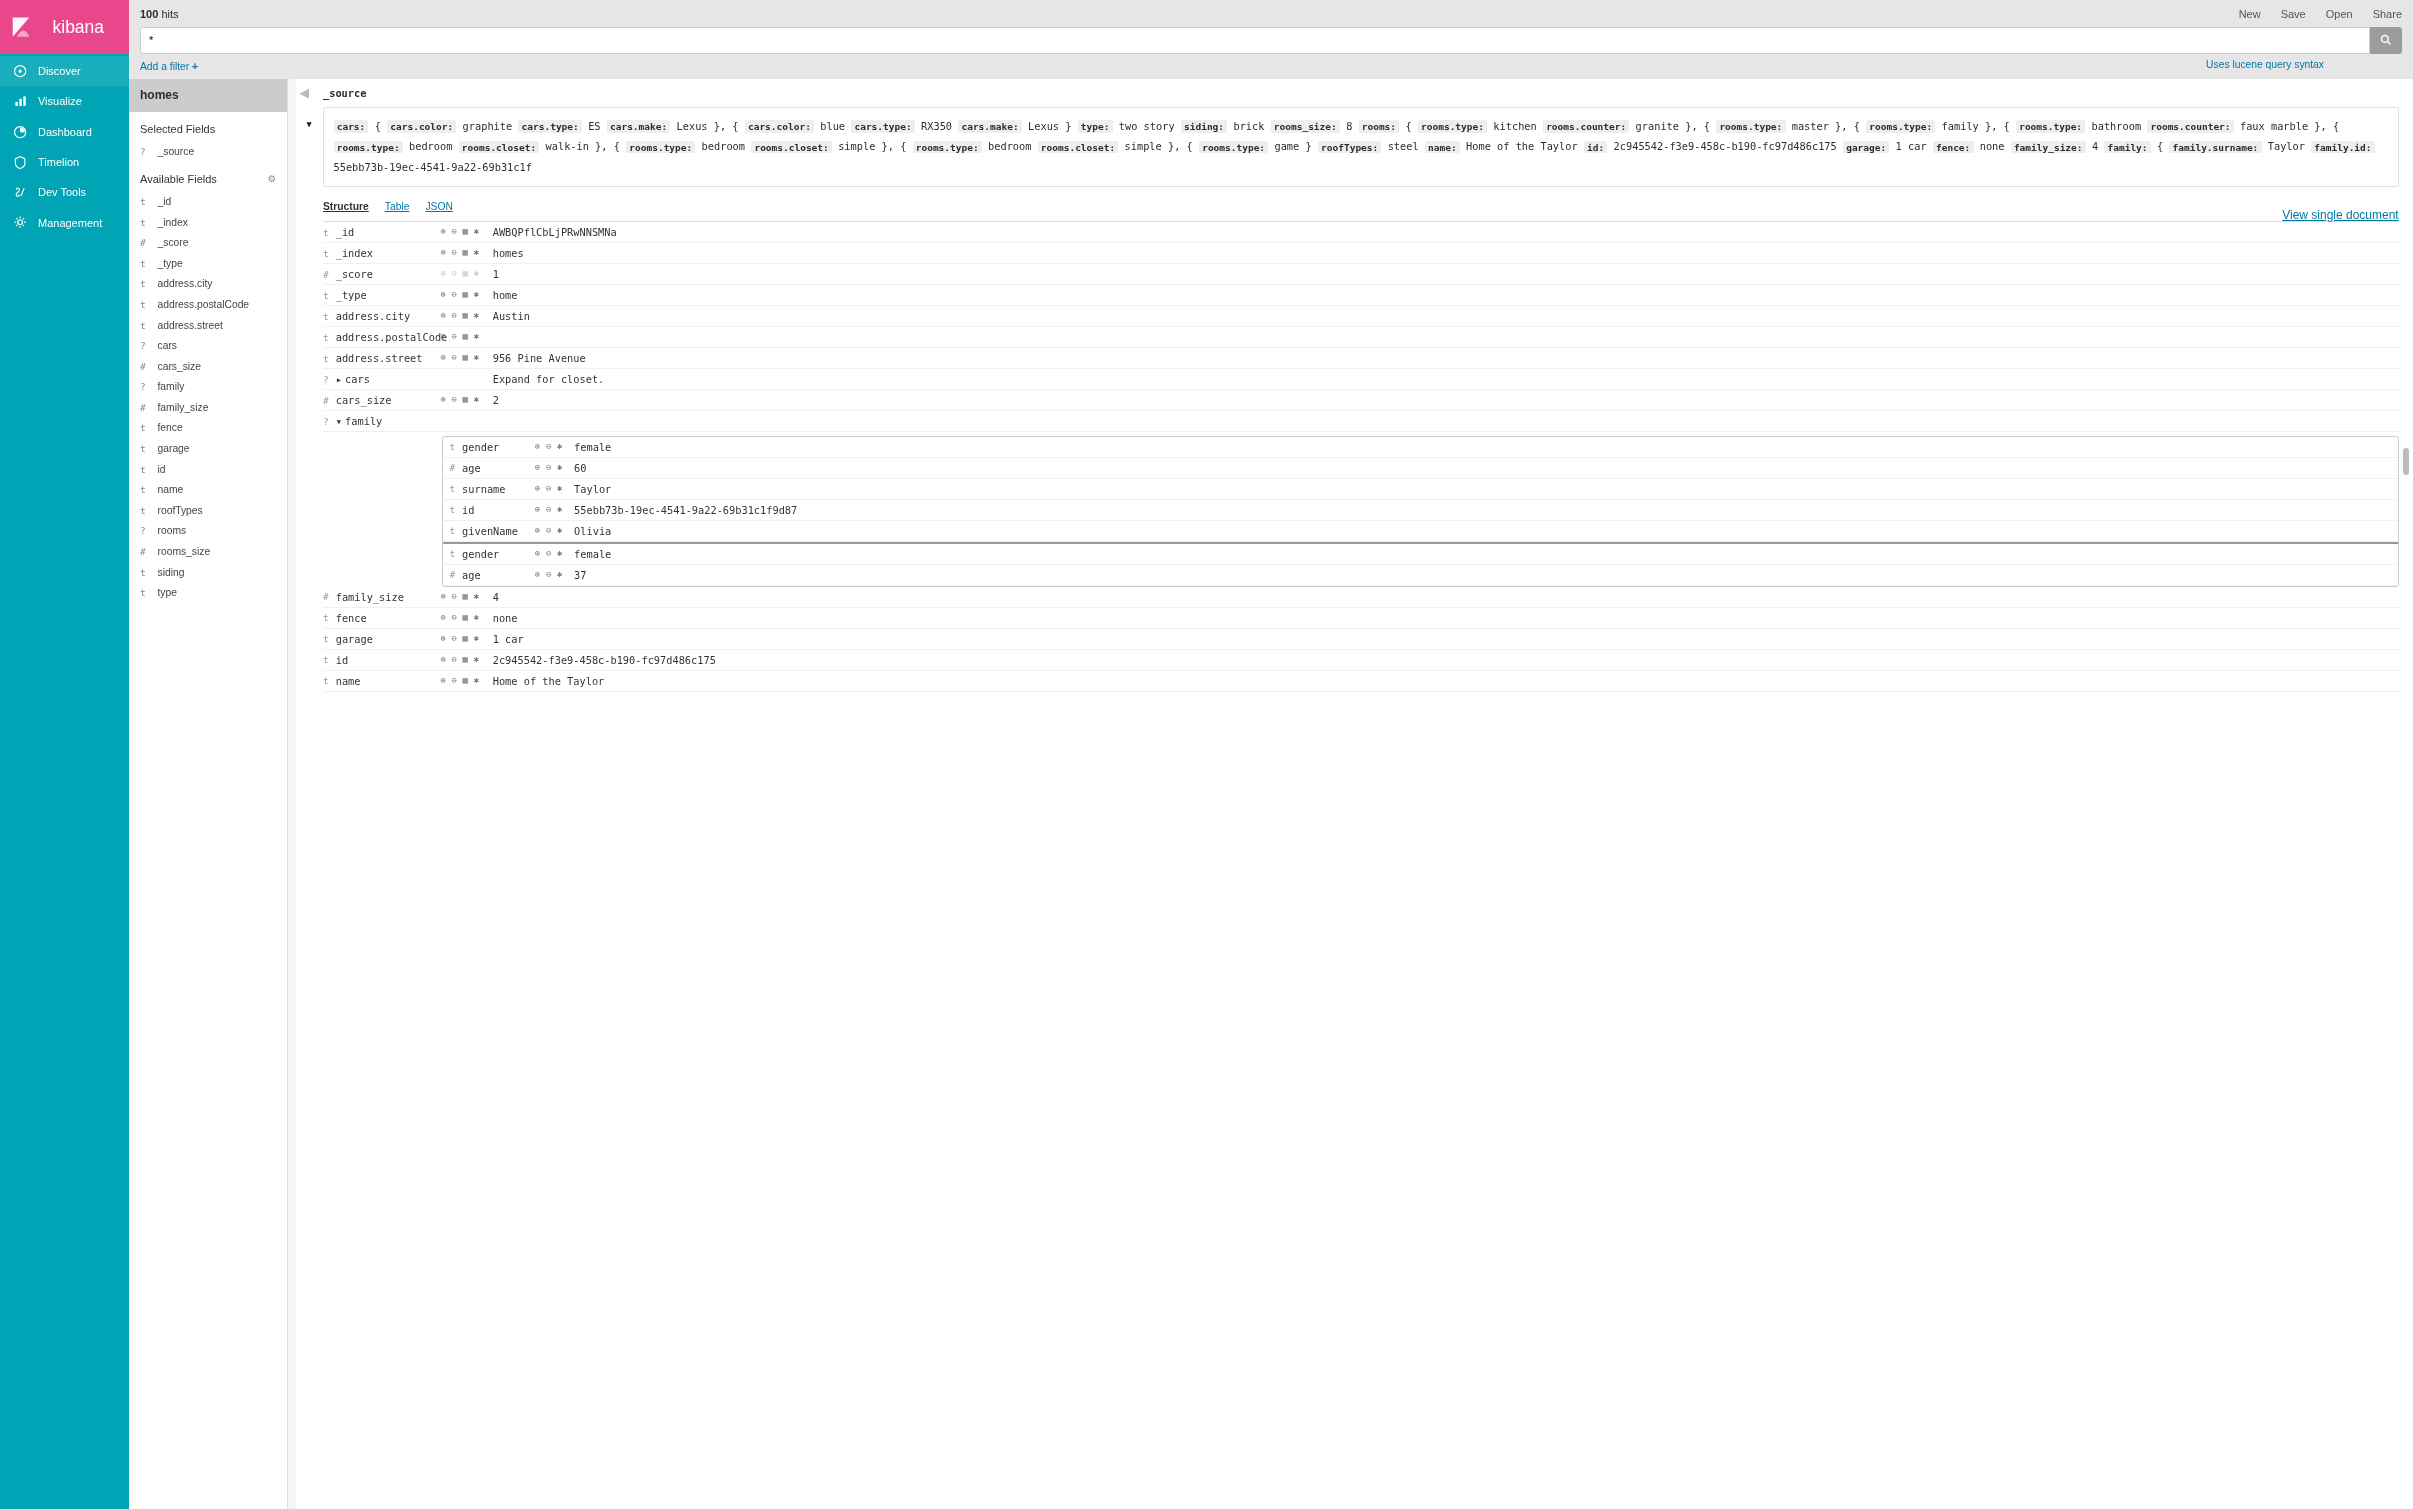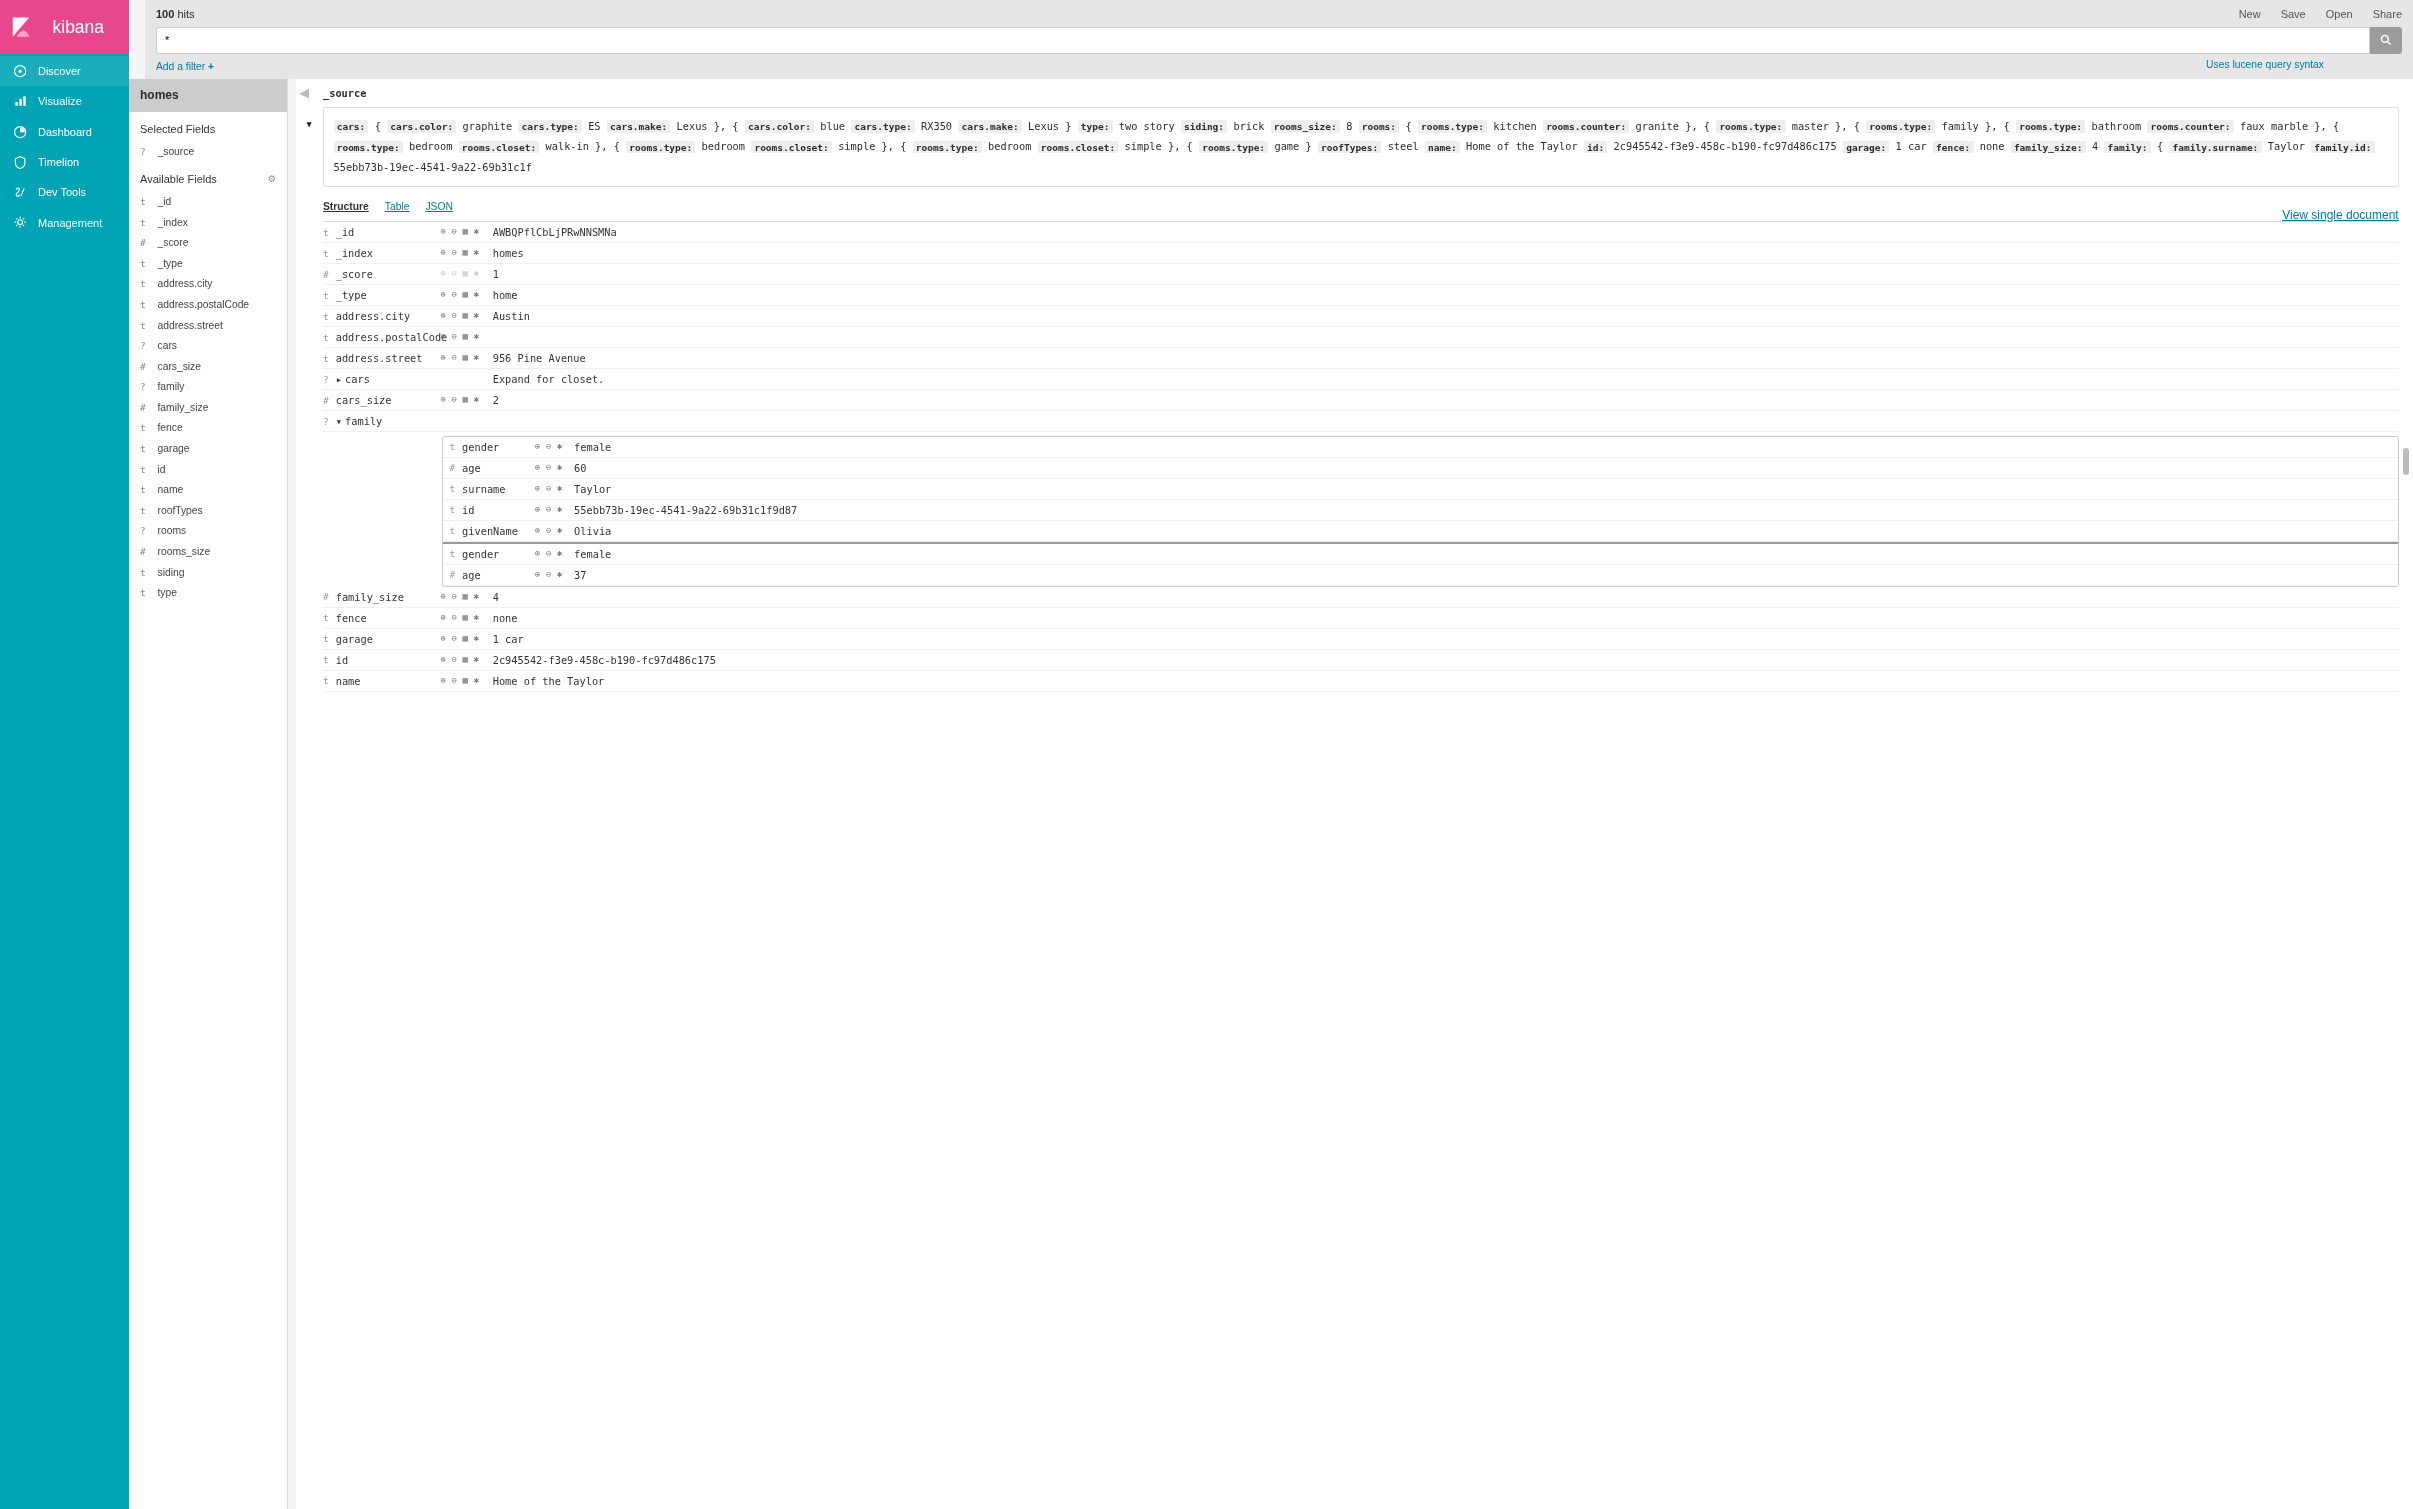--- a/index.html
+++ b/index.html
@@ -7,21 +7,21 @@
 .app { display: flex; height: 100vh; }
 .sidebar { width: 129px; background: #00a4b4; color: #fff; flex-shrink: 0; }
 .logo { background: #e8488b; height: 54px; display: flex; align-items: center; padding: 0 9.5px; gap: 21px; }
 .logo-icon { width: 22px; height: 22px; position: relative; }
 .logo-text { font-size: 17.5px; font-weight: 400; color: #fff; }
 .nav-items { padding-top: 2px; }
 .nav-item { display: flex; align-items: center; gap: 11px; padding: 8px 12.7px; color: #fff; cursor: pointer; font-size: 11px; }
 .nav-item.active { background: rgba(255,255,255,0.1); }
 .nav-icon { width: 14.3px; height: 14.3px; display: flex; align-items: center; justify-content: center; }
 .main { flex: 1; display: flex; flex-direction: column; overflow: hidden; }
-.topbar { background: #e6e6e6; padding: 4.8px 11px 0 11px; margin-left: 16px; }
+.topbar { background: #e6e6e6; padding: 4.8px 11px 0 11px; }
 .topbar-row1 { display: flex; justify-content: space-between; align-items: center; height: 19px; }
 .hit-count { font-weight: 700; }
 .topbar-actions { display: flex; gap: 20px; color: #555; font-size: 11px; }
 .topbar-actions span { cursor: pointer; }
 .search-row { display: flex; gap: 0; margin-top: 3.2px; }
 .search-input { flex: 1; height: 27px; border: 0.8px solid #ccc; border-radius: 3.2px 0 0 3.2px; padding: 0 8px; font-size: 11px; background: #fff; }
 .lucene-hint { position: absolute; right: 46px; top: 32px; color: #0079a5; font-size: 10.3px; pointer-events: none; }
 .search-wrap { position: relative; flex: 1; display: flex; }
 .search-btn { width: 32px; height: 27px; background: #9c9c9c; border: none; border-radius: 0 3.2px 3.2px 0; color: #fff; cursor: pointer; display: flex; align-items: center; justify-content: center; }
 .filter-row { padding: 6.4px 0 6.4px 0; }

